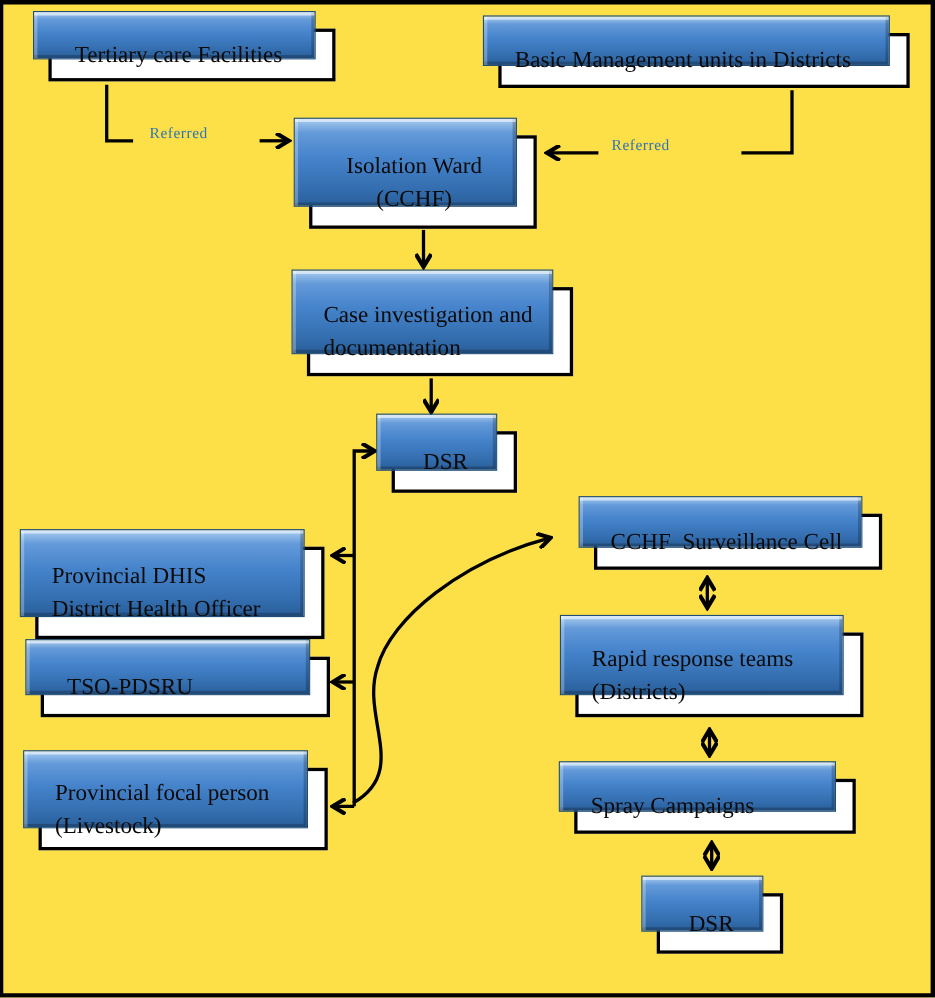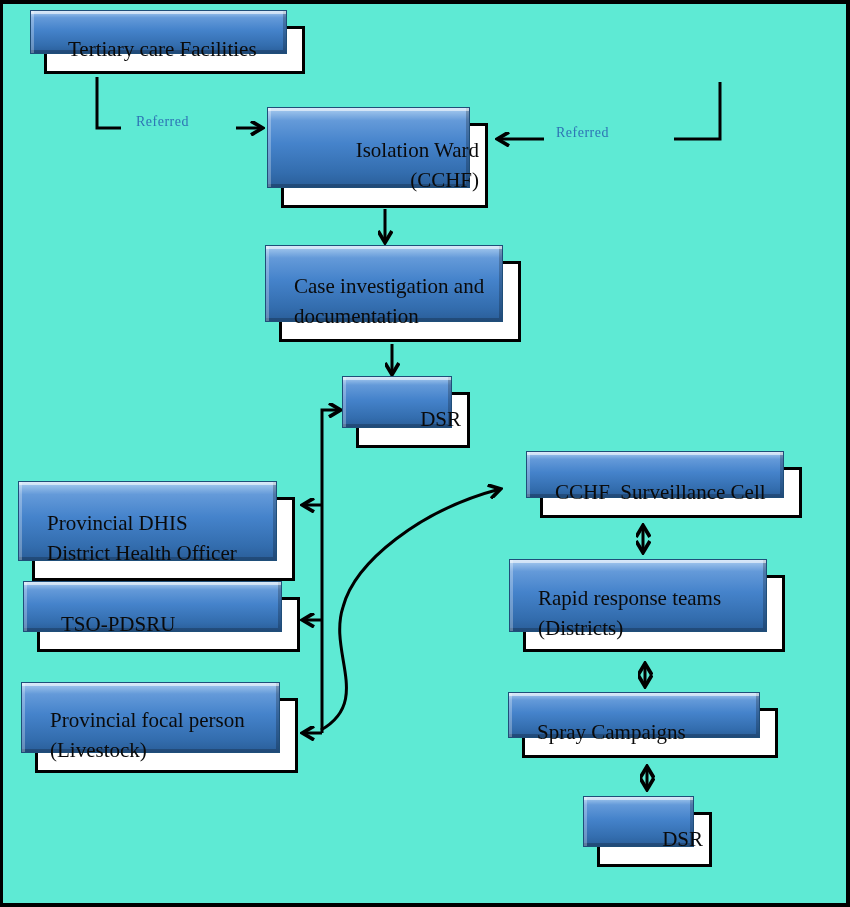--- a/index.html
+++ b/index.html
@@ -1,35 +1,35 @@
 <!DOCTYPE html>
 <html><head>
 <meta charset="utf-8">
 <style>
   html,body{margin:0;padding:0;background:#fff;}
   #stage{
-    position:relative;width:850px;height:907px;overflow:hidden;background:#5eead4;
+    position:relative;width:850px;height:907px;overflow:hidden;background:#fde047;
     font-family:"Liberation Serif","DejaVu Serif",serif;color:#0a0a0a;
   }
   .frame{position:absolute;inset:0;border:4px solid #000;border-left-width:3px;pointer-events:none;}
   .node{
     position:absolute;z-index:1;background:#fff;border:3px solid #000;
     display:flex;align-items:center;box-sizing:border-box;
   }
   .node::before{
     content:"";position:absolute;left:-17px;top:-19px;width:100%;height:100%;z-index:-1;
     background:linear-gradient(180deg,#aacdf0 0%,#649ad9 16%,#4583cb 45%,#336dae 82%,#2a5e99 100%);
     border:1px solid #1f4e79;
     box-shadow:inset 0 3px 0 rgba(255,255,255,.55),inset 3px 0 0 rgba(255,255,255,.28),inset -3px -3px 0 rgba(0,0,0,.22);
   }
   .lbl{
     white-space:pre-wrap;font-size:21px;line-height:1.42;padding-left:12px;padding-right:6px;
     width:100%;
   }
-  .center .lbl{text-align:right;padding-left:0;padding-right:6px;}
+  .center .lbl{text-align:center;padding-left:0;padding-right:16px;}
   .pad-lg .lbl{padding-left:21px;}
   .referred{
     position:absolute;z-index:2;font-size:14px;color:#2E74B5;letter-spacing:.5px;
   }
   svg.wires{position:absolute;left:0;top:0;z-index:0;}
 </style>
 </head>
 <body>
 
 <div id="stage">
@@ -55,20 +55,23 @@
       <path d="M643 526 V552" marker-start="url(#vhead)" marker-end="url(#vhead)"></path>
       <path d="M645 664 V686" marker-start="url(#vhead)" marker-end="url(#vhead)"></path>
       <path d="M647 767 V789" marker-start="url(#vhead)" marker-end="url(#vhead)"></path>
     </g>
   </svg>
 
   <div class="node pad-lg" style="left:44px;top:26px;width:261px;height:48px">
     <span class="lbl">Tertiary care Facilities</span>
   </div>
 
+  <div class="node" style="left:453px;top:30px;width:374px;height:50px">
+    <span class="lbl">Basic Management units in Districts</span>
+  </div>
 
   <div class="node center" style="left:281px;top:123px;width:207px;height:85px">
     <span class="lbl">Isolation Ward
 (CCHF)</span>
   </div>
 
   <div class="node" style="left:279px;top:261px;width:242px;height:81px">
     <span class="lbl">Case investigation and
 documentation</span>
   </div>

